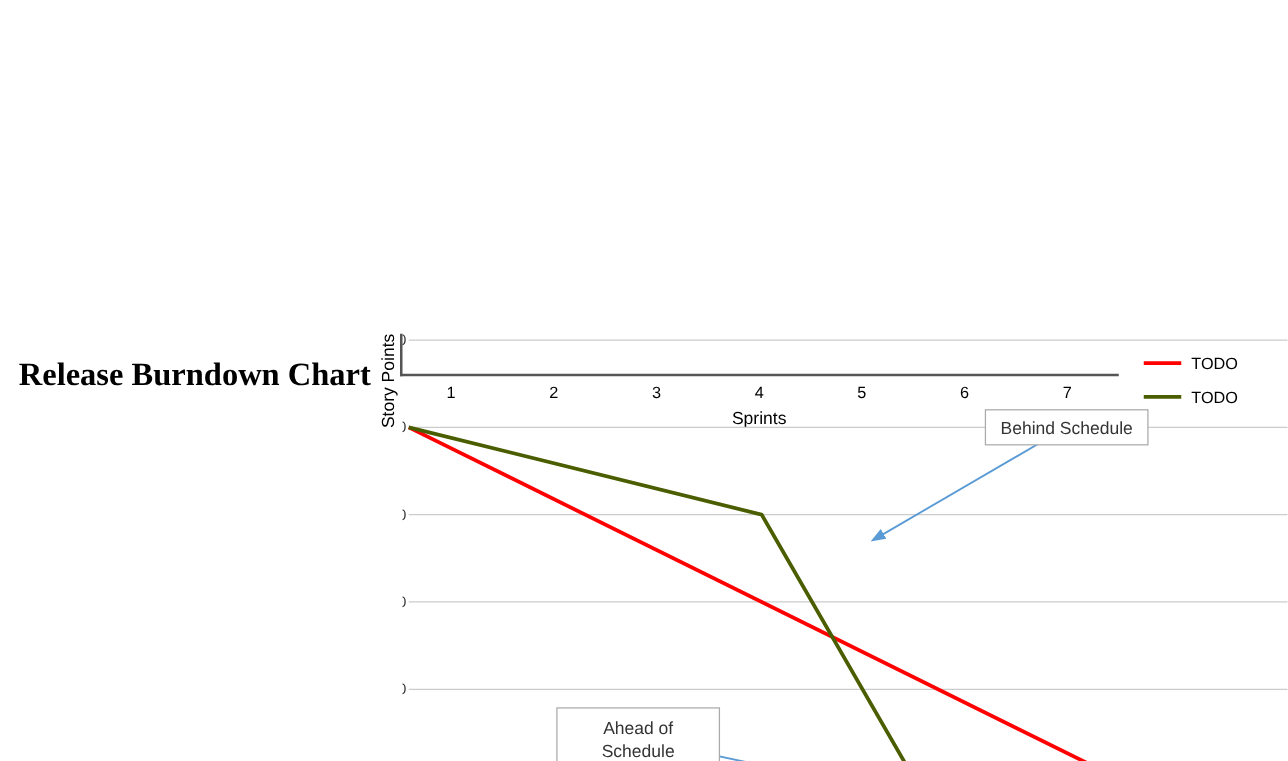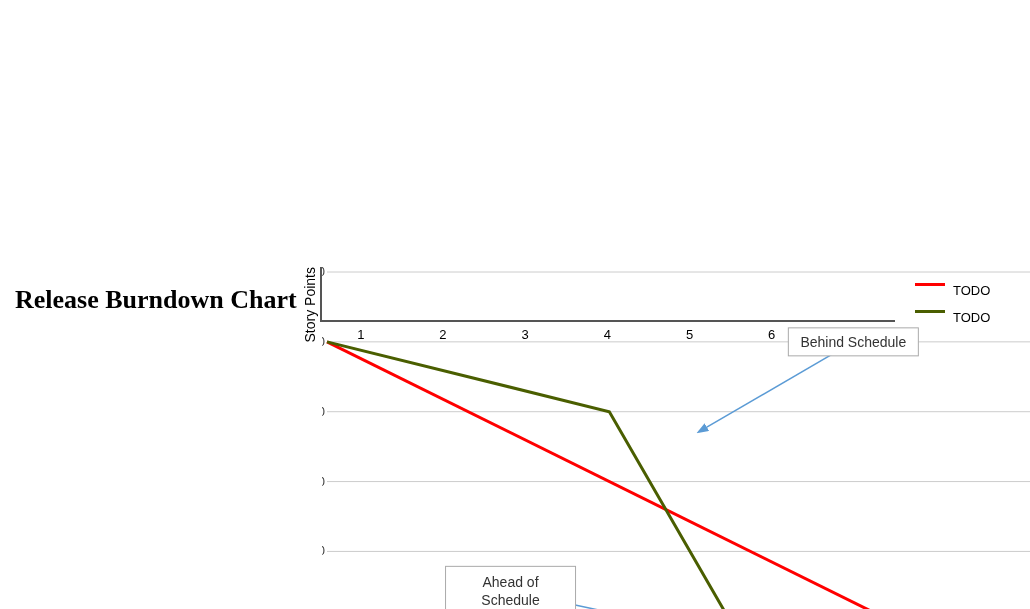--- a/index.html
+++ b/index.html
@@ -74,20 +74,21 @@
       display: flex;
       flex-direction: column;
       justify-content: center;
       padding-left: 20px;
       padding-right: 10px;
       gap: 12px;
       min-width: 120px;
     }
     .legend-item {
       display: flex;
+      align-items: center;
       gap: 8px;
       font-size: 13px;
     }
     .legend-line {
       width: 30px;
       height: 3px;
     }
   </style>
 </head>
 <body>
@@ -133,20 +134,21 @@
       <div class="x-axis-labels">
 
       <span class="x-axis-label">1</span>
           <span class="x-axis-label">2</span>
           <span class="x-axis-label">3</span>
           <span class="x-axis-label">4</span>
           <span class="x-axis-label">5</span>
           <span class="x-axis-label">6</span>
           <span class="x-axis-label">7</span>
         </div>
+      <div class="x-axis-title">Sprints</div>
     </div>
     <div class="legend">
       <div class="legend-item">
         <div class="legend-line" style="background:#ff0000;"></div>
         <span>TODO</span>
       </div>
       <div class="legend-item">
         <div class="legend-line" style="background:#4a5e00;"></div>
         <span>TODO</span>
       </div>

